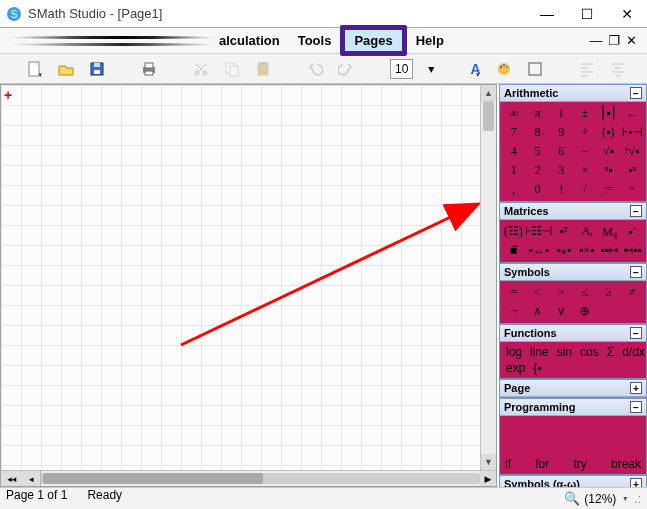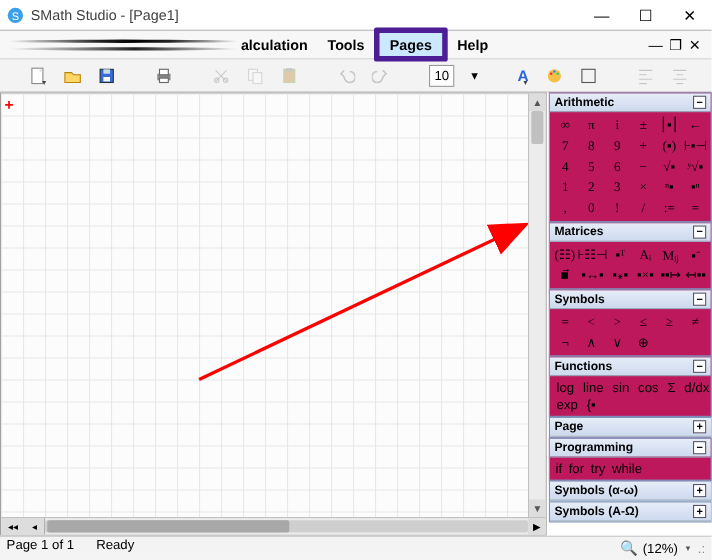--- a/index.html
+++ b/index.html
@@ -63,21 +63,21 @@
 .panel .ph { background:linear-gradient(#e6edf8,#cdd9ee); border-bottom:1px solid #9ab; height:17px; display:flex; align-items:center; padding:0 4px; font-weight:bold; font-size:11px; }
 .panel .ph .sp{flex:1;}
 .panel .ph .pm{ width:12px; height:12px; border:1px solid #556; display:flex; align-items:center; justify-content:center; font-size:10px; background:#fff; cursor:pointer;}
 .panel .pbody { padding:2px; }
 .sgrid { display:grid; gap:0;}
 .sgrid.c6 { grid-template-columns:repeat(6,1fr);}
 .sgrid div { height:19px; display:flex; align-items:center; justify-content:center; font-size:12px; cursor:pointer; font-family:"Cambria Math","Segoe UI",serif;}
 .fn-row { display:flex; }
 .fn-row span{ flex:0 0 auto; padding:1px 4px; font-size:12px; cursor:pointer;text-align:center;}
 .prog-rows { font-size:12px;}
-.prog-rows div{ display:flex; justify-content:flex-start; padding:1px 0;}
+.prog-rows div{ display:flex; justify-content:space-between; padding:1px 0;margin-top:38px;}
 .prog-rows span{ cursor:pointer; padding:0 3px;}
 
 
 .statusbar { position:absolute; left:0; right:0; bottom:0; height:22px; border-top:1px solid #c8c8c8; background:#f3f3f3; display:flex; font-size:12px; padding:0 6px;}
 .statusbar .sp{flex:1;}
 .statusbar .zoom{ display:flex; align-items:center; gap:4px;}
 .statusbar .loupe{ color:#2a7ac0; font-size:13px;}
 .statusbar .dd{ font-size:8px; color:#555; padding:0 3px;}
 
 
@@ -421,21 +421,21 @@
       <div class="ph">
           <span>Programming</span>
           <span class="sp"></span>
           <span class="pm">−</span>
         </div>
       <div class="pbody prog-rows">
         <div>
             <span>if</span>
             <span>for</span>
             <span>try</span>
-            <span>while</span>
+            <span>break</span>
           </div>
       </div>
     </div>
 
     <div class="panel collapsed">
       <div class="ph">
           <span>Symbols (α-ω)</span>
           <span class="sp"></span>
           <span class="pm">+</span>
         </div>

